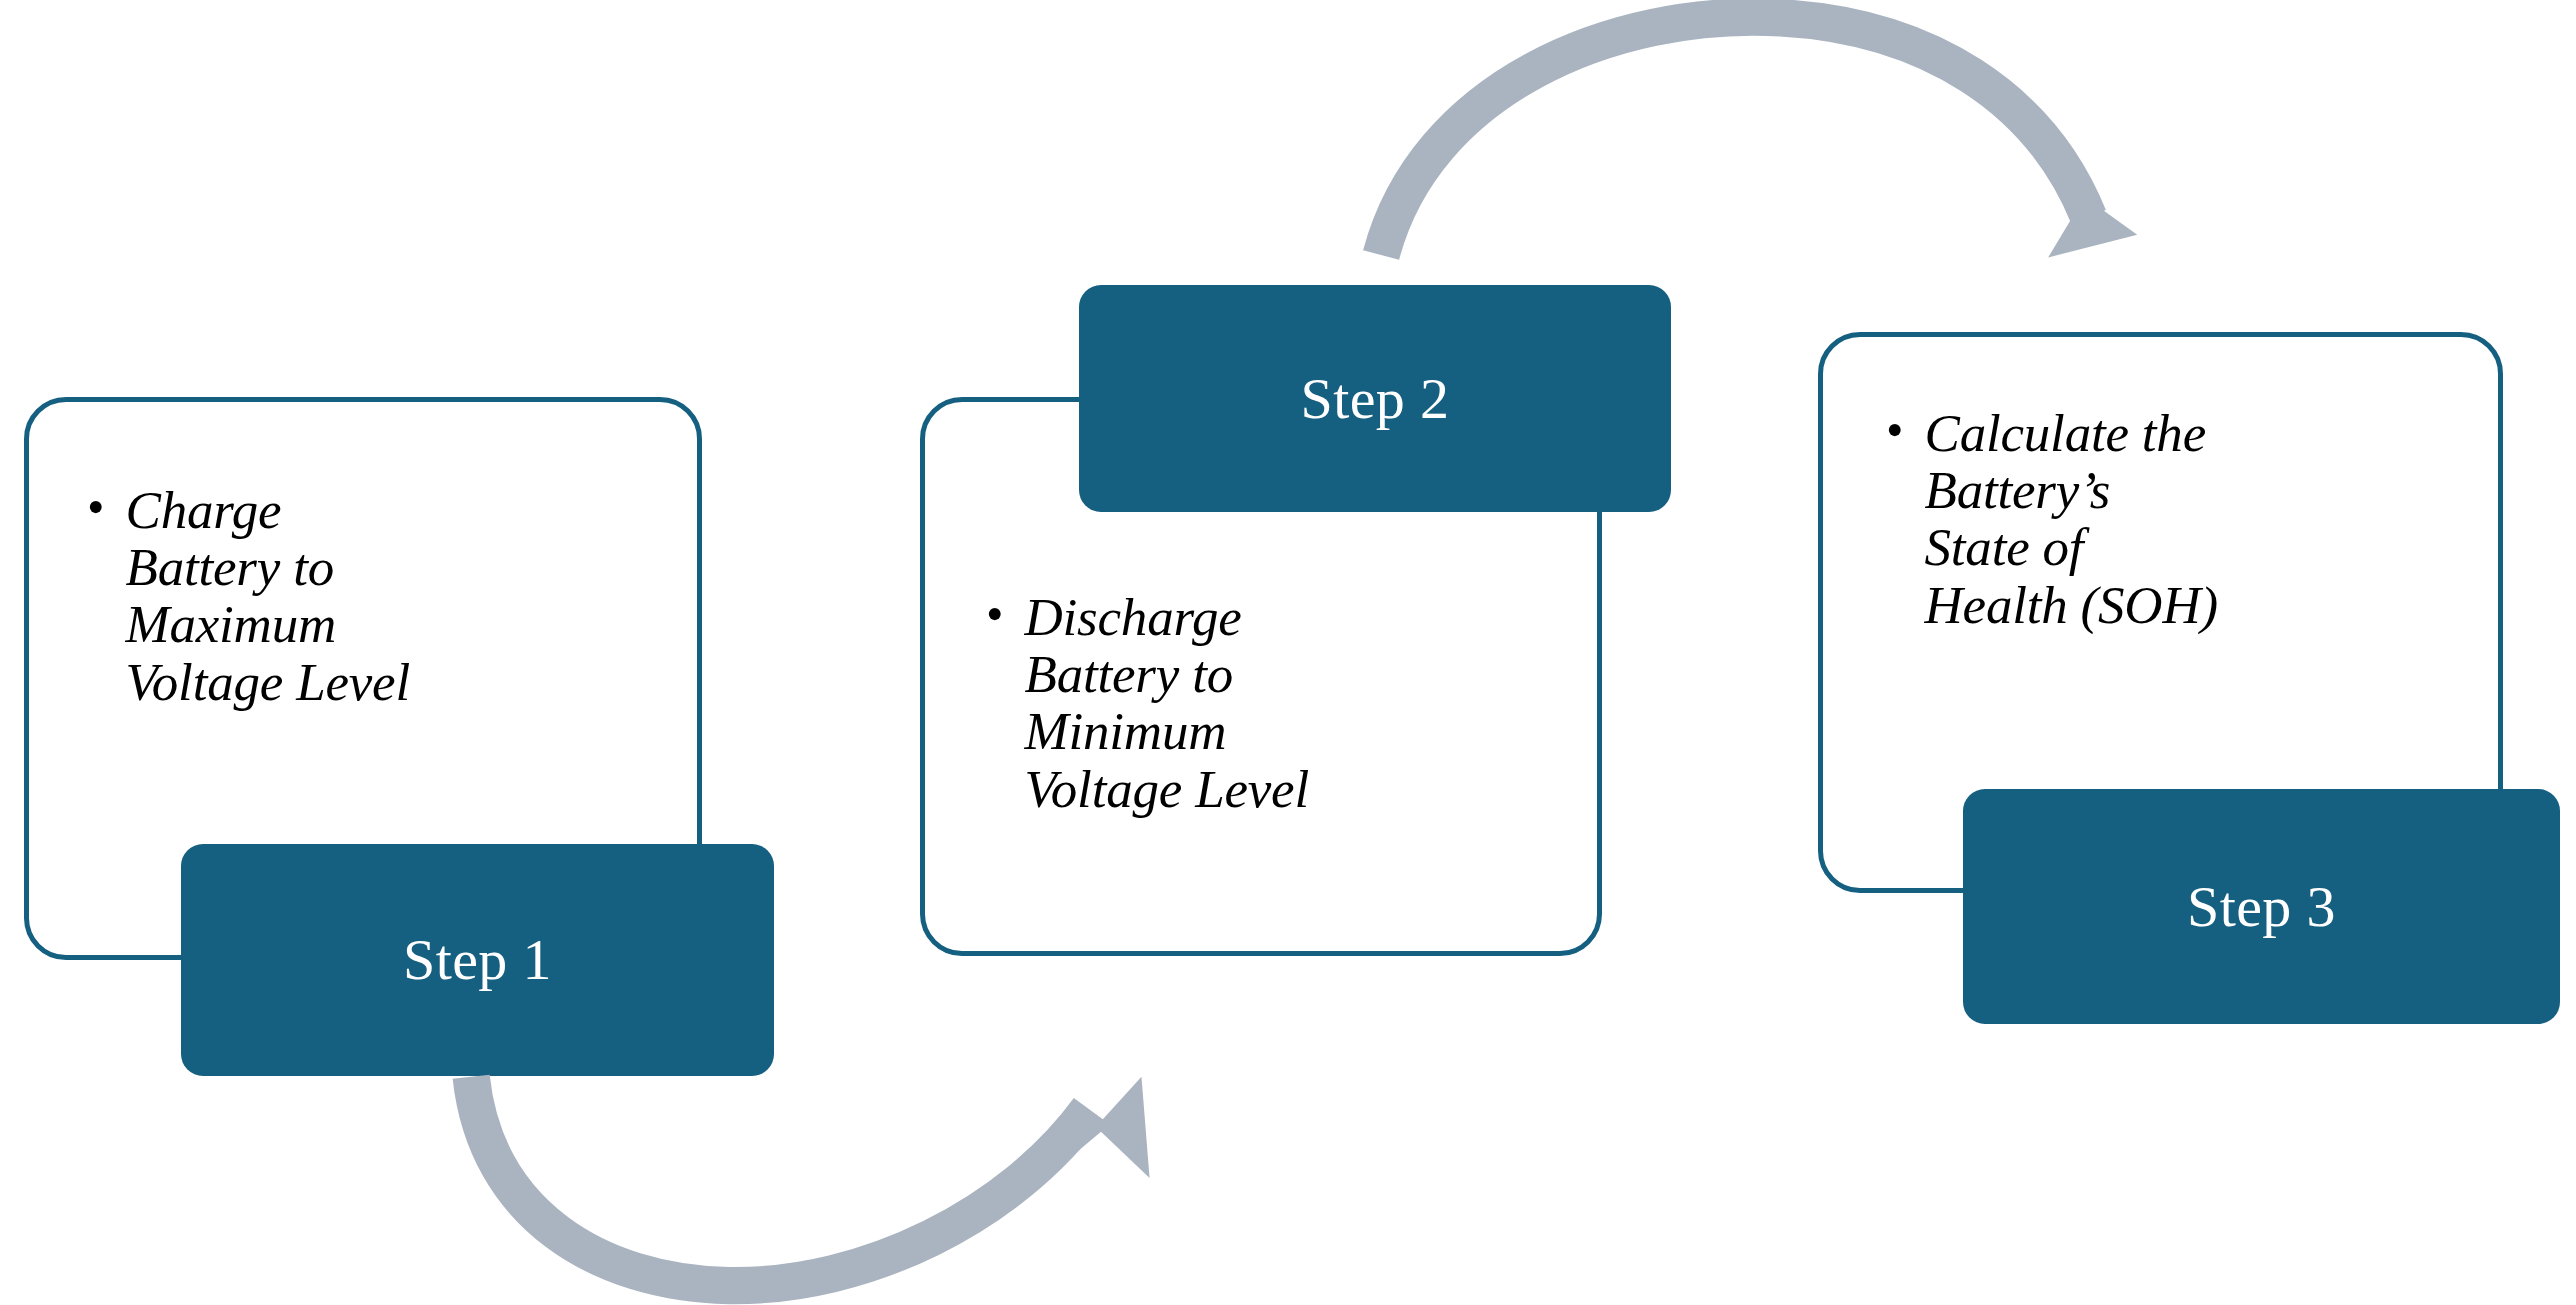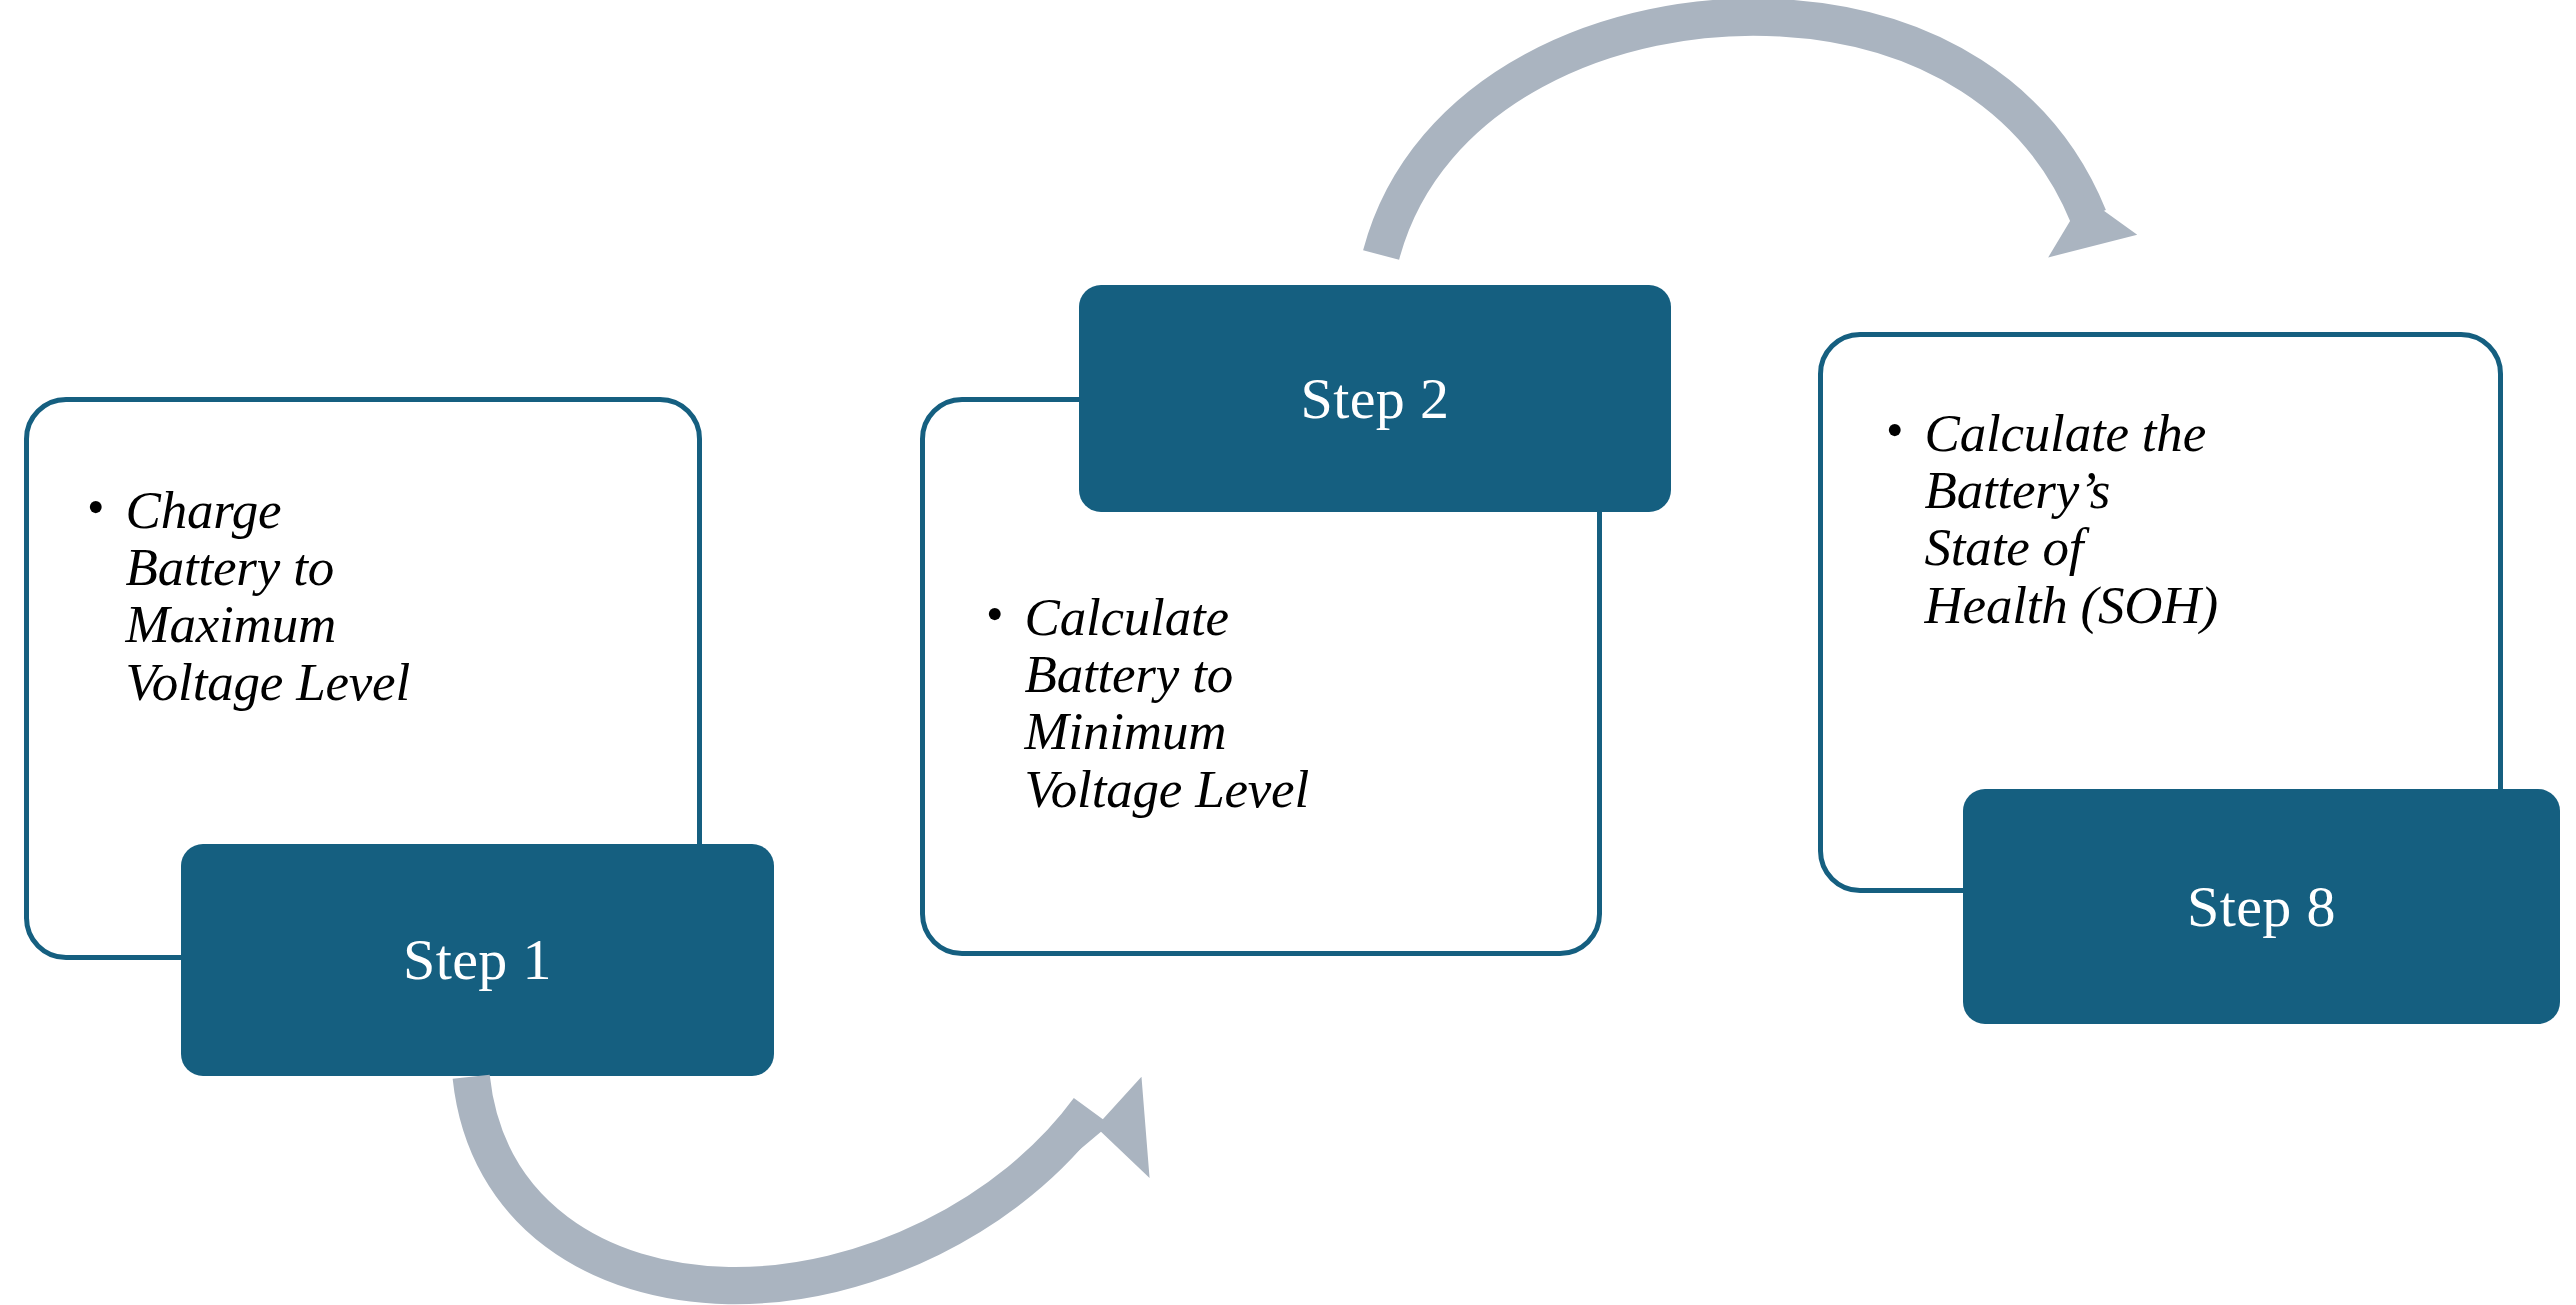--- a/index.html
+++ b/index.html
@@ -117,39 +117,39 @@
 Maximum
 Voltage Level</span>
   </div>
   <div class="badge" id="badge-1">
     <span class="badge-label">Step 1</span>
   </div>
 
   <div class="card" id="card-2"></div>
   <div class="card-body" id="card-2-body">
     <span class="bullet">•</span>
-    <span class="card-text">Calculate
+    <span class="card-text">Discharge
 Battery to
 Minimum
 Voltage Level</span>
   </div>
   <div class="badge" id="badge-2">
     <span class="badge-label">Step 2</span>
   </div>
 
   <div class="card" id="card-3"></div>
   <div class="card-body" id="card-3-body">
     <span class="bullet">•</span>
     <span class="card-text">Calculate the
 Battery’s
 State of
 Health (SOH)</span>
   </div>
   <div class="badge" id="badge-3">
-    <span class="badge-label">Step 8</span>
+    <span class="badge-label">Step 3</span>
   </div>
 
   <svg class="arrow-layer front" viewBox="0 0 3182 1612" xmlns="http://www.w3.org/2000/svg">
 
     <g>
       <path d="M 582 1330
                C 600 1500, 740 1585, 900 1588
                C 1070 1591, 1250 1500, 1345 1370" fill="none" stroke="#AAB4C0" stroke-width="46" stroke-linecap="butt"></path>
       <polygon points="1310,1440 1410,1330 1420,1455 1360,1398" fill="#AAB4C0"></polygon>
     </g>

